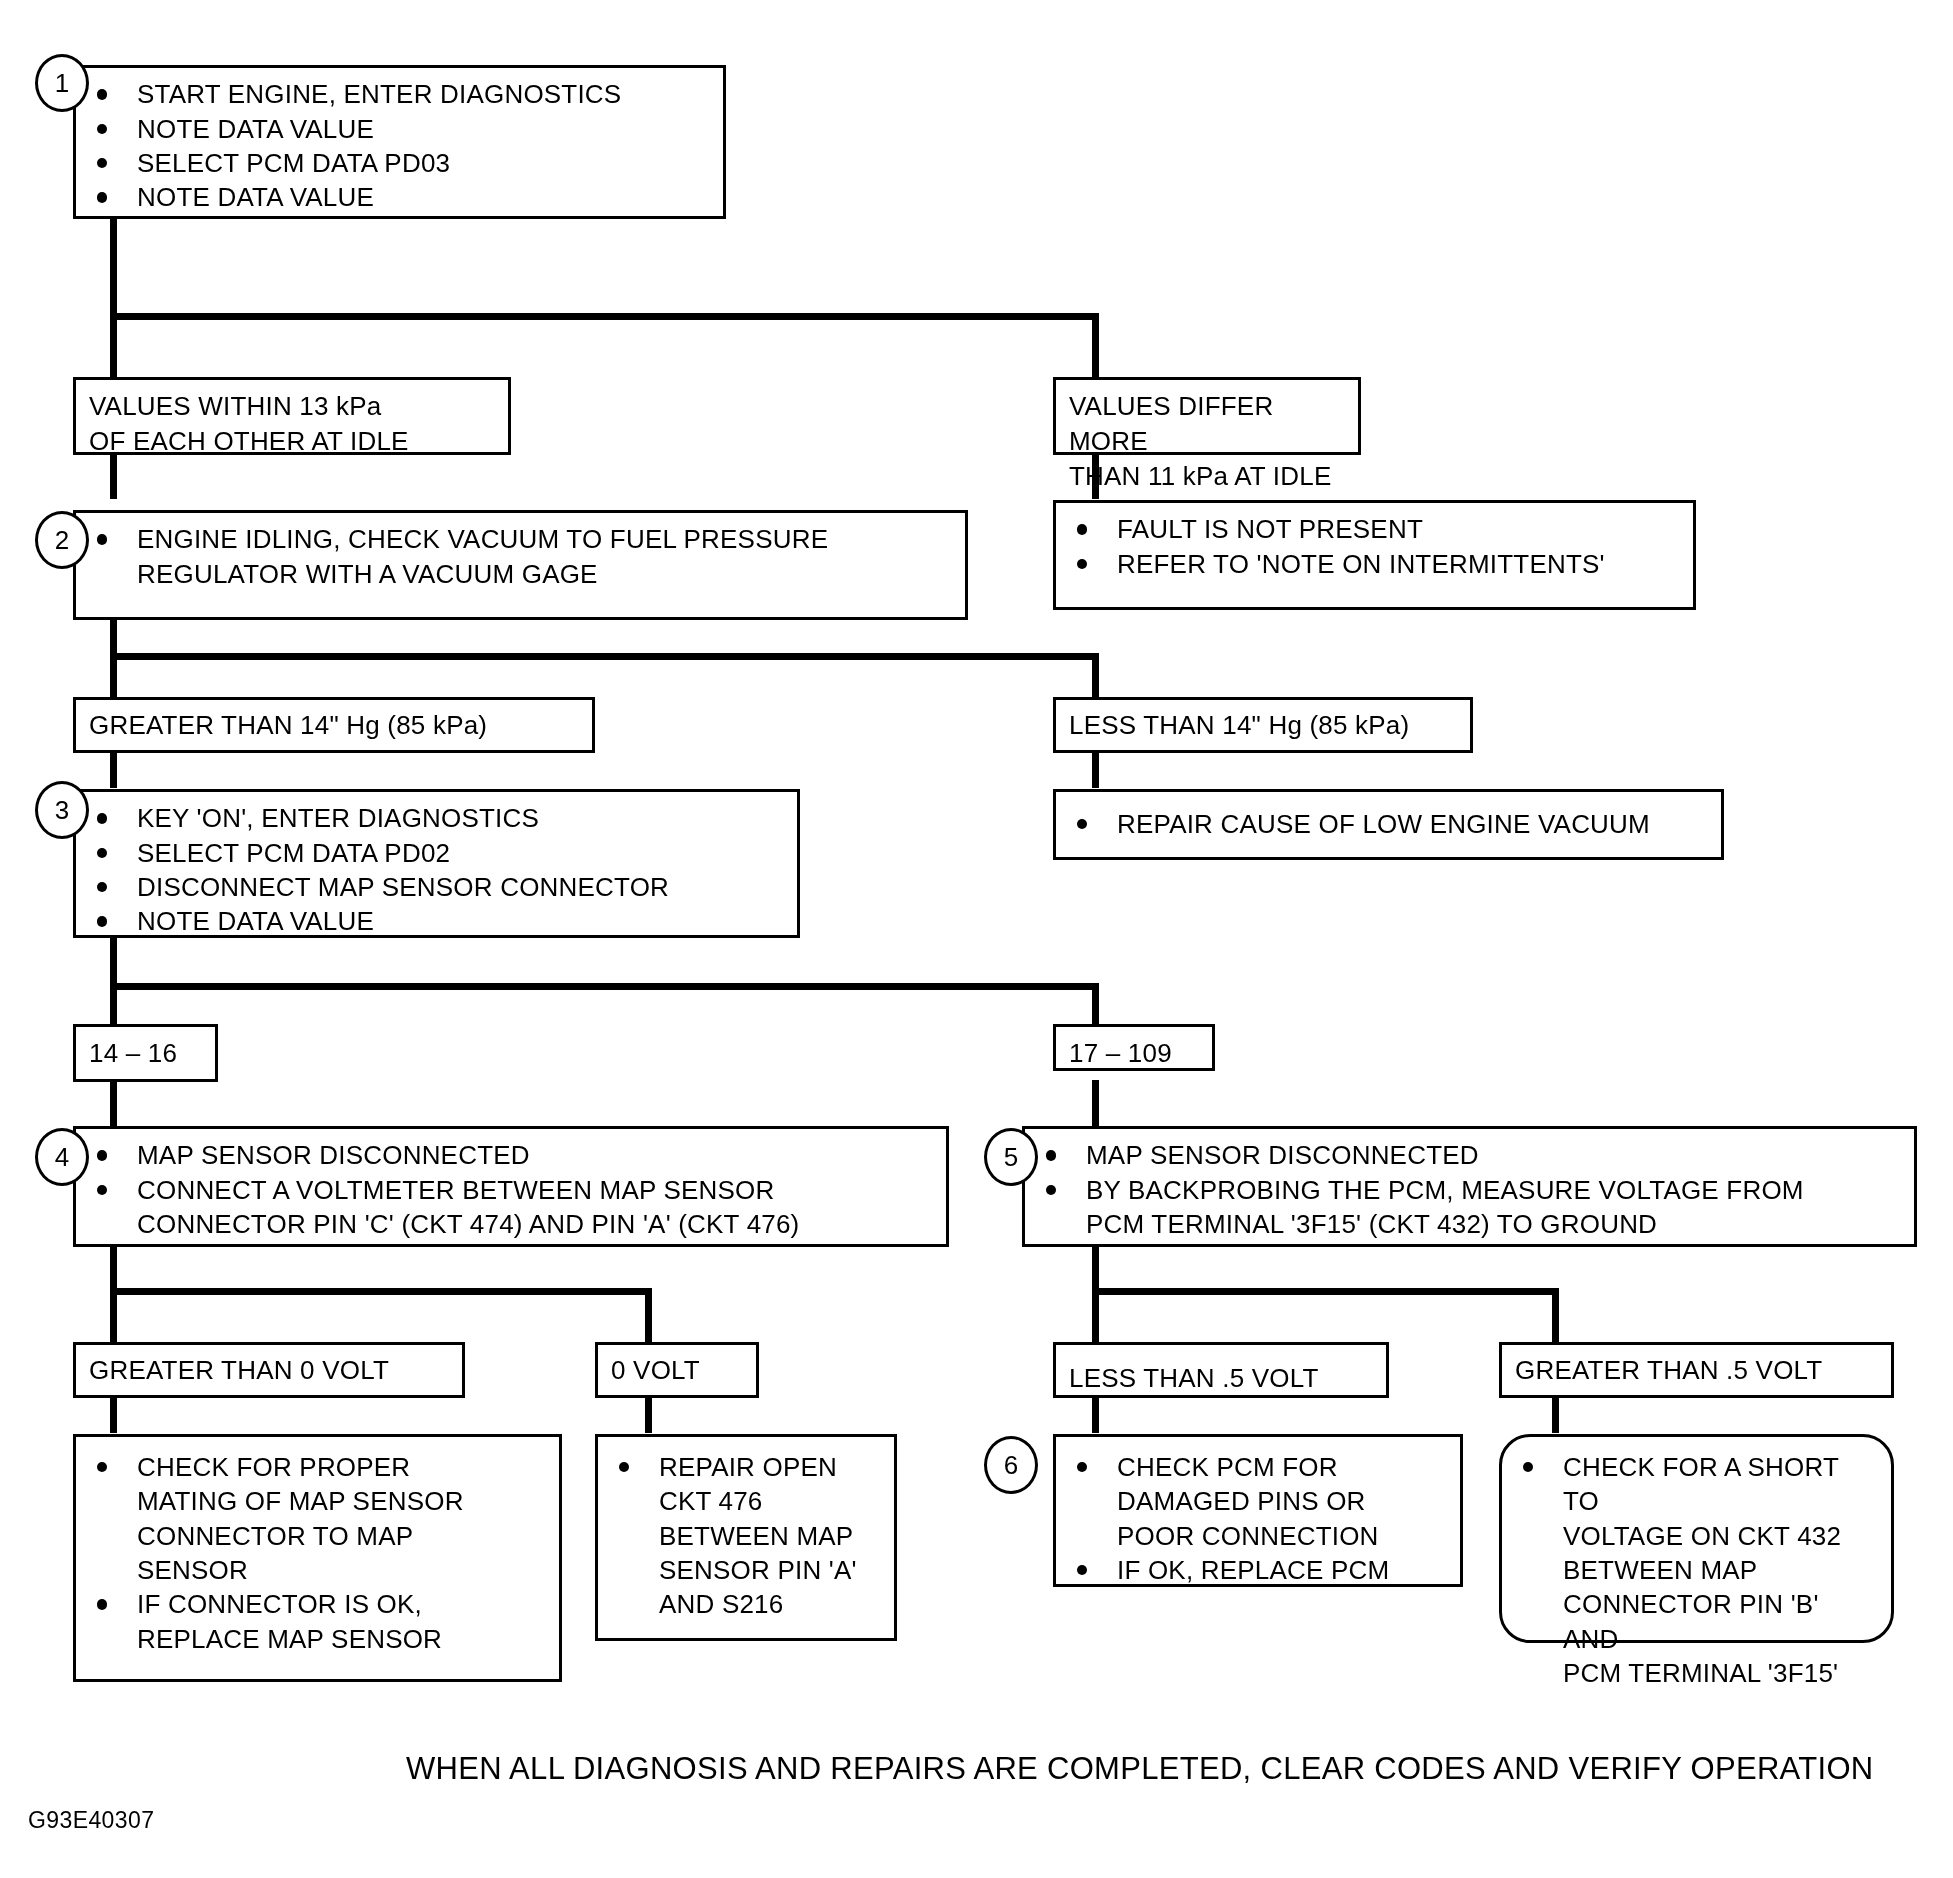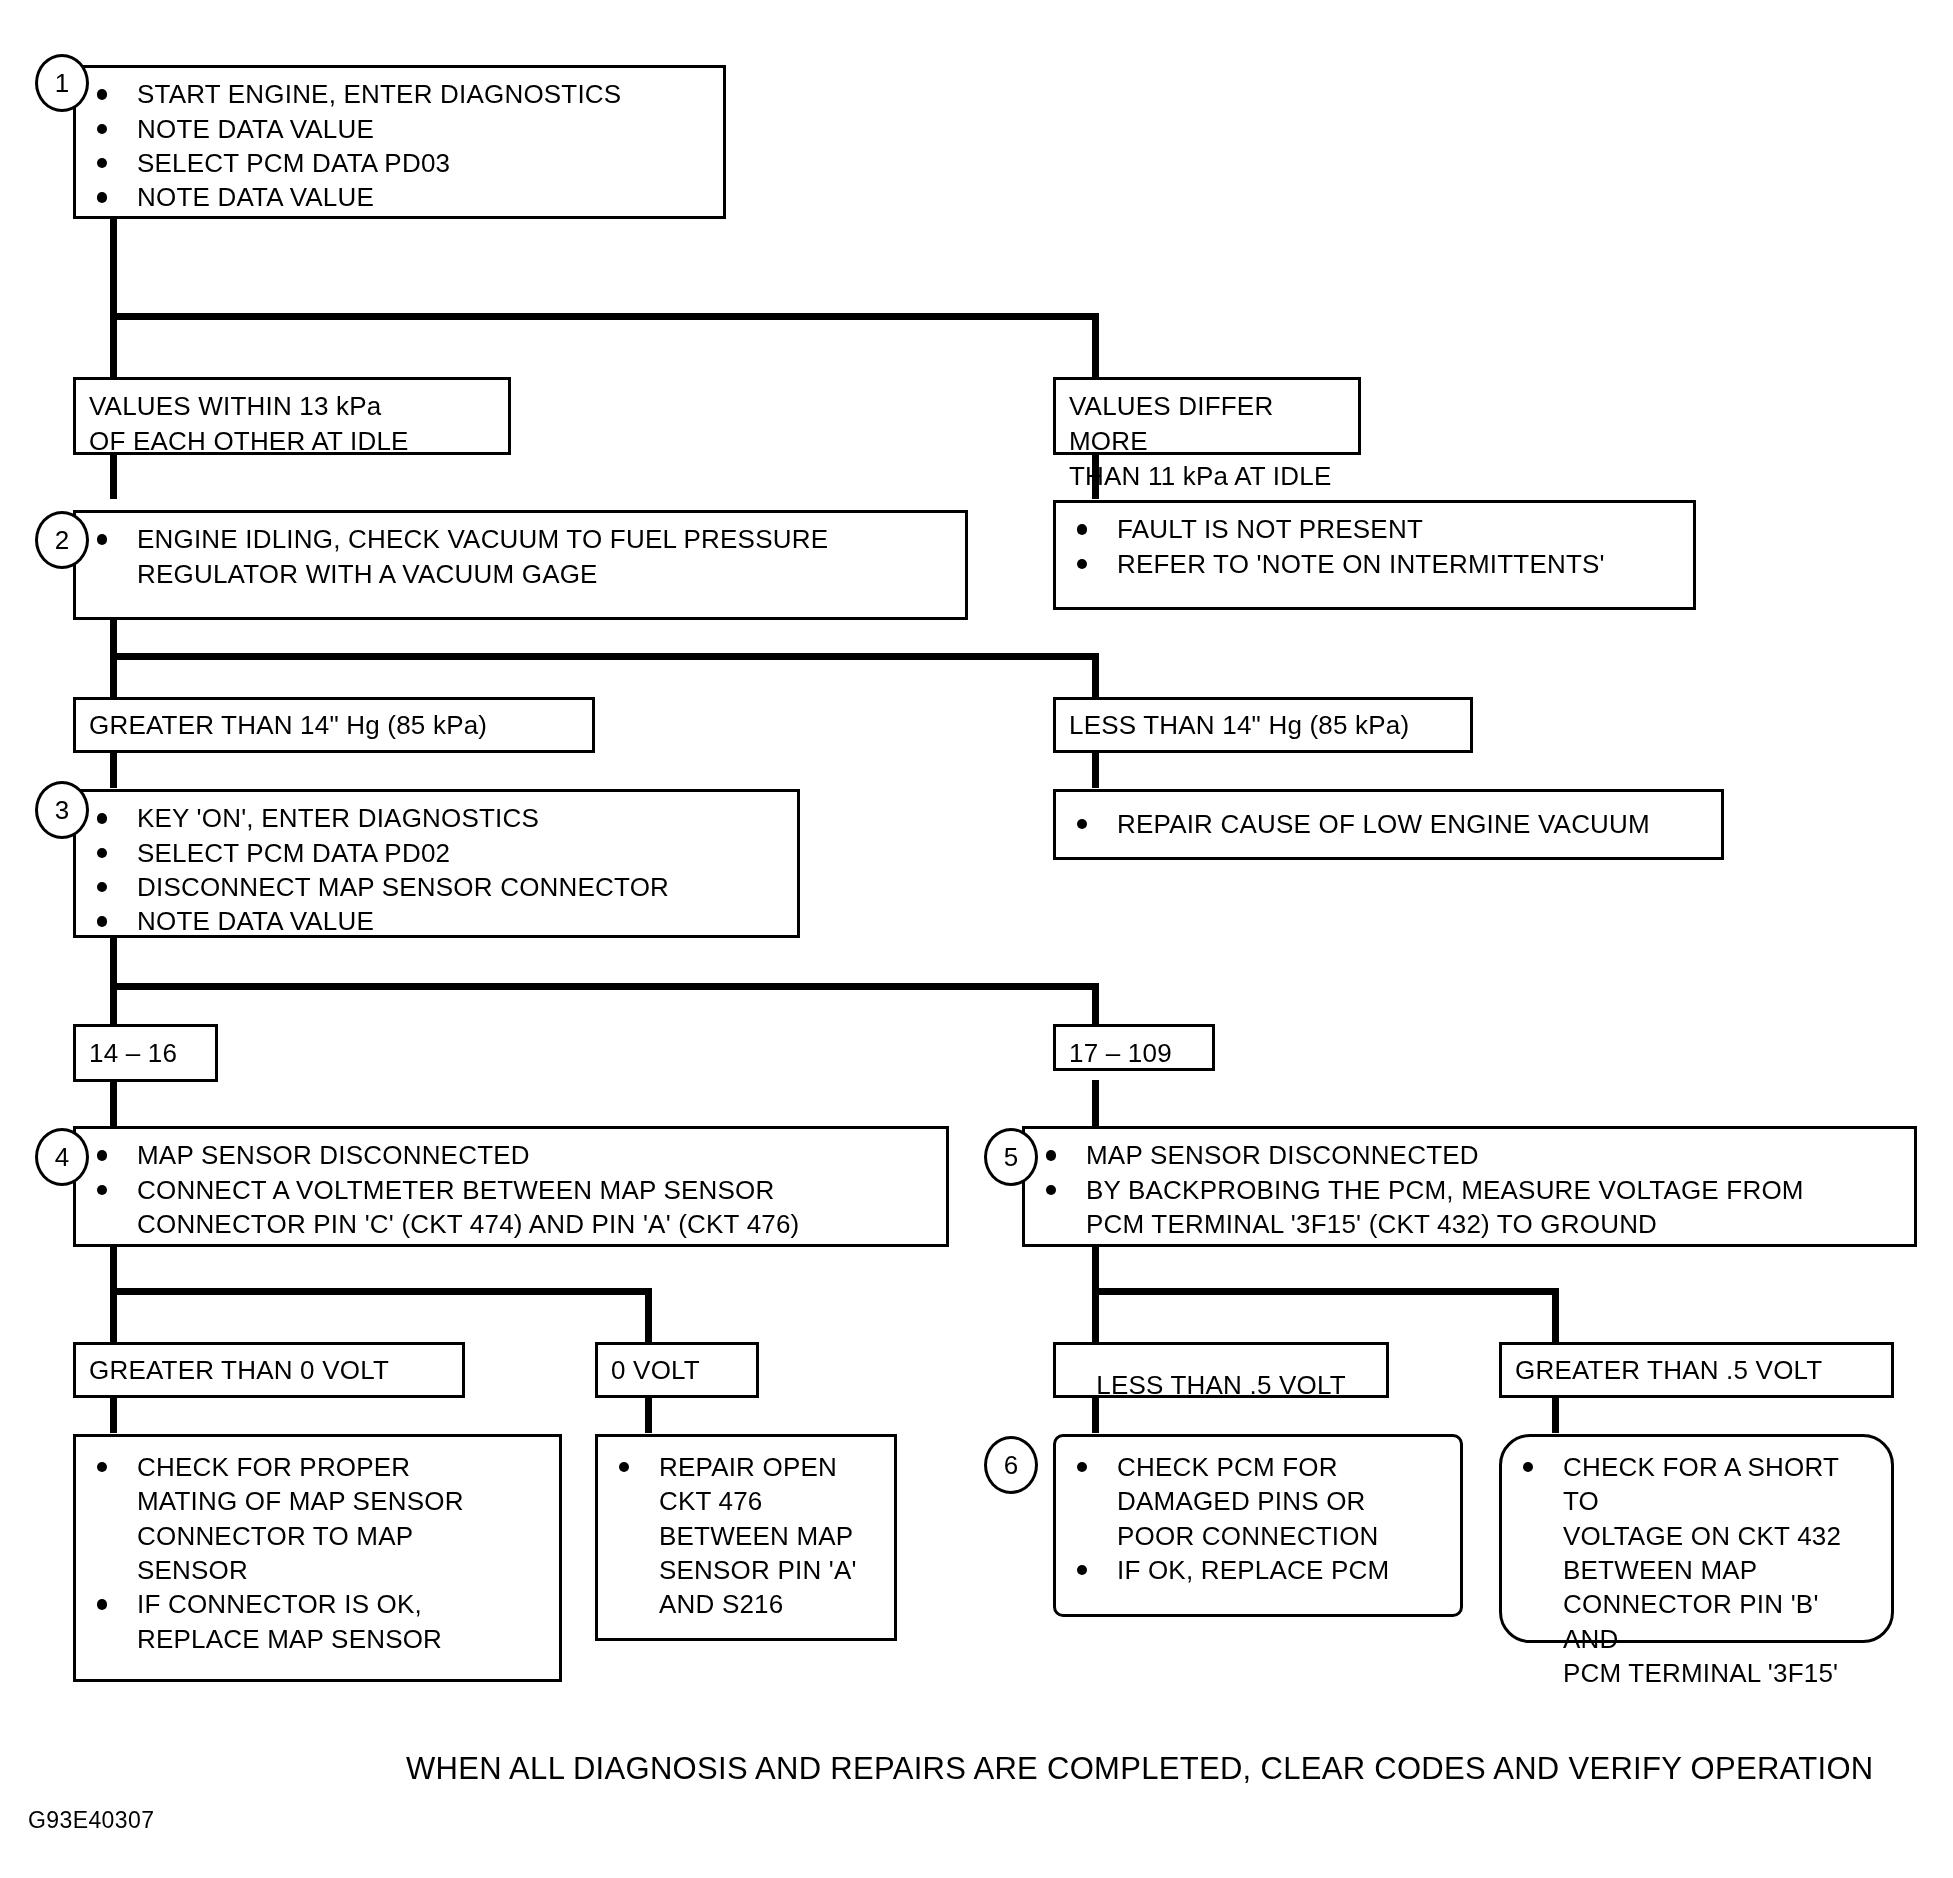--- a/index.html
+++ b/index.html
@@ -282,21 +282,21 @@
     </div>
   </div>
 
   <div class="box" style="left:595px; top:1342px; width:164px; height:56px;">
     <div class="box-inner" style="padding:8.4px 13px;">
       <div class="cond">0 VOLT</div>
     </div>
   </div>
 
   <div class="box" style="left:1053px; top:1342px; width:336px; height:56px;">
-    <div class="box-inner" style="padding:23px 13px;text-align:center;">
+    <div class="box-inner" style="padding:16px 13px;">
       <div class="cond">LESS THAN .5 VOLT</div>
     </div>
   </div>
 
   <div class="box" style="left:1499px; top:1342px; width:395px; height:56px;">
     <div class="box-inner" style="padding:8.4px 13px;">
       <div class="cond">GREATER  THAN .5 VOLT</div>
     </div>
   </div>
 
@@ -321,21 +321,21 @@
 BETWEEN MAP
 SENSOR PIN 'A'
 AND S216</li>
       </ul>
     </div>
   </div>
 
   <div class="step-circle" style="left:984px; top:1436px;">
     <span>6</span>
   </div>
-  <div class="box" style="left:1053px; top:1434px; width:410px; height:183px;border-radius:10px;">
+  <div class="box" style="left:1053px; top:1434px; width:410px; height:153px;">
     <div class="box-inner" style="padding:13px 13px;">
       <ul class="bullets">
         <li>CHECK PCM FOR
 DAMAGED PINS OR
 POOR CONNECTION</li>
         <li>IF OK,  REPLACE PCM</li>
       </ul>
     </div>
   </div>
 

